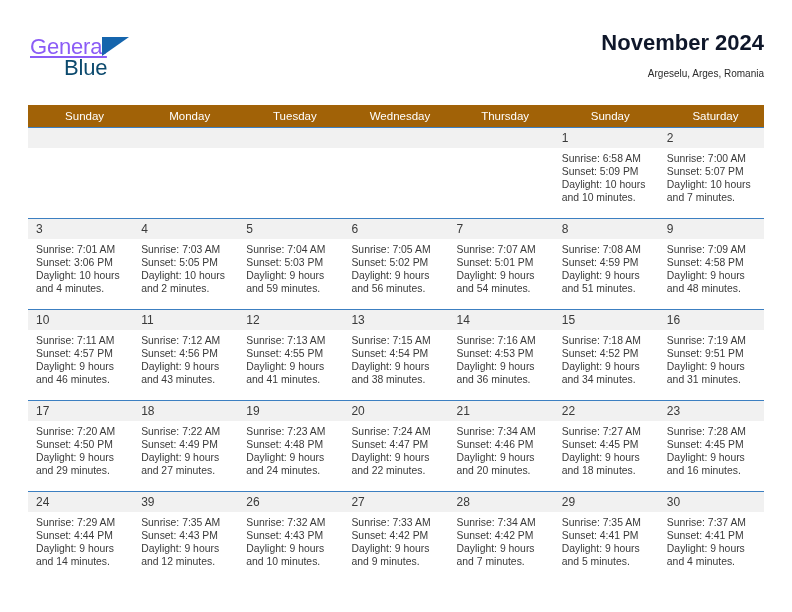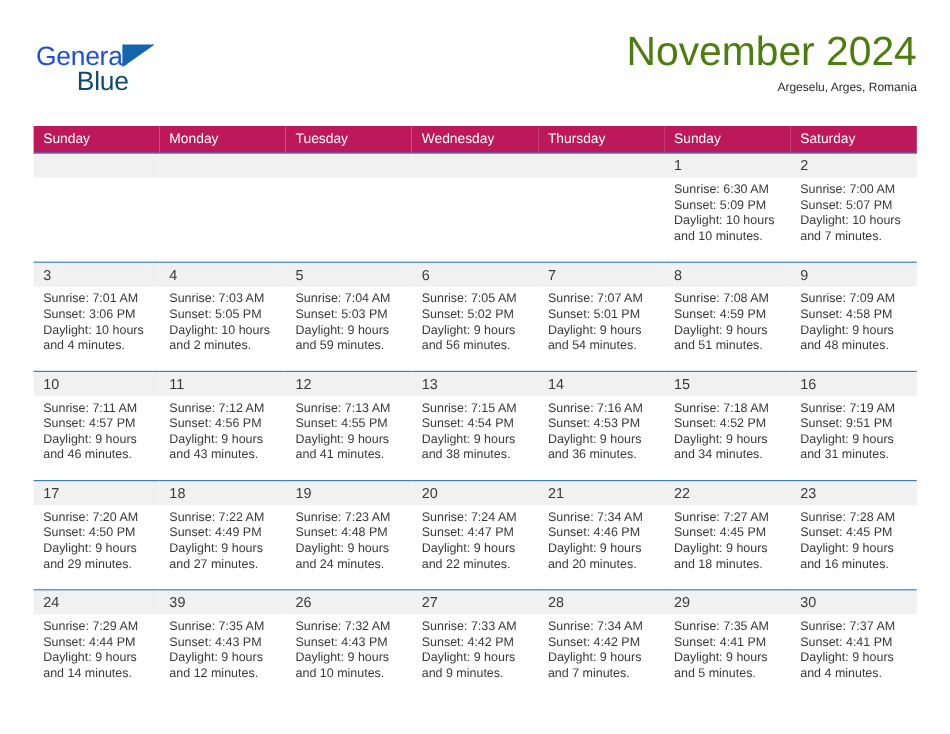--- a/index.html
+++ b/index.html
@@ -35,22 +35,23 @@
     top: 8px;
     width: 180px;
     height: 56px;
   }
   .logo-general {
     position: absolute;
     left: 2px;
     top: 0px;
     font-size: 22px;
     letter-spacing: -0.2px;
-    color: #1d4ed8;
+    color: #8b5cf6;
     font-family: "Liberation Sans", sans-serif;
+    text-decoration: underline;
   }
   .logo-triangle {
     position: absolute;
     left: 74px;
     top: 3px;
     width: 0;
     height: 0;
     border-left: 27px solid #1565ad;
     border-bottom: 19px solid transparent;
   }
@@ -63,23 +64,23 @@
     color: #0c4a6e;
     font-family: Liberation Sans, sans-serif;
   }
   .title-block {
     position: absolute;
     right: 0;
     top: 0;
     text-align: right;
   }
   .cal-title {
-    font-size: 34px;
-    color: #4d7c0f;
-    font-weight: normal;
+    font-size: 22px;
+    color: #0f172a;
+    font-weight: bold;
     line-height: 34px;
     white-space: nowrap;
   }
   .cal-subtitle {
     font-size: 10px;
     color: #2b2b2b;
     line-height: 22px;
     margin-top: 3px;
     white-space: nowrap;
   }
@@ -87,25 +88,25 @@
   
   .calendar {
     position: absolute;
     left: 28px;
     top: 105px;
     width: 736px;
     border-collapse: collapse;
     table-layout: fixed;
   }
   .calendar th {
-    background: #be185d;
+    background: #a16207;
     color: #ffffff;
     font-size: 11.5px;
     font-weight: normal;
-    text-align: left;
+    text-align: center;
     padding: 5px 0 5px 8px;
     height: 11px;
     border: none;
   }
   .calendar td {
     vertical-align: top;
     padding: 0;
     border: none;
     border-top: 1px solid #3c7fc1;
     height: 90px;
@@ -178,21 +179,21 @@
           </td>
           <td class="empty">
             <div class="daynum">&nbsp;</div>
           </td>
           <td class="empty">
             <div class="daynum">&nbsp;</div>
           </td>
           <td>
             <div class="daynum">1</div>
             <div class="cell-body">
-              <div>Sunrise: 6:30 AM</div>
+              <div>Sunrise: 6:58 AM</div>
               <div>Sunset: 5:09 PM</div>
               <div class="daylight">Daylight: 10 hours and 10 minutes.</div>
             </div>
           </td>
           <td>
             <div class="daynum">2</div>
             <div class="cell-body">
               <div>Sunrise: 7:00 AM</div>
               <div>Sunset: 5:07 PM</div>
               <div class="daylight">Daylight: 10 hours and 7 minutes.</div>

